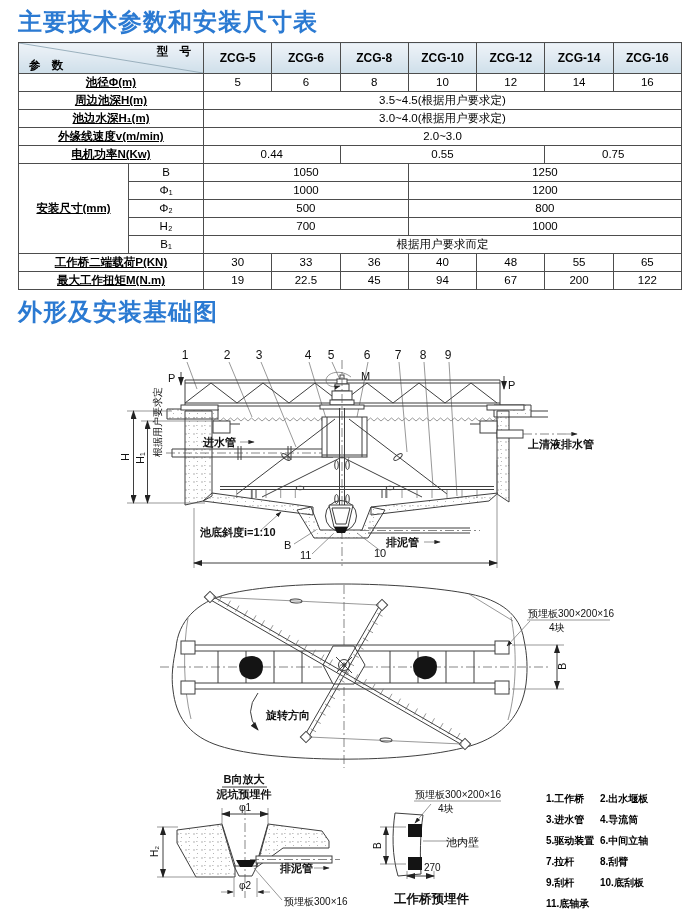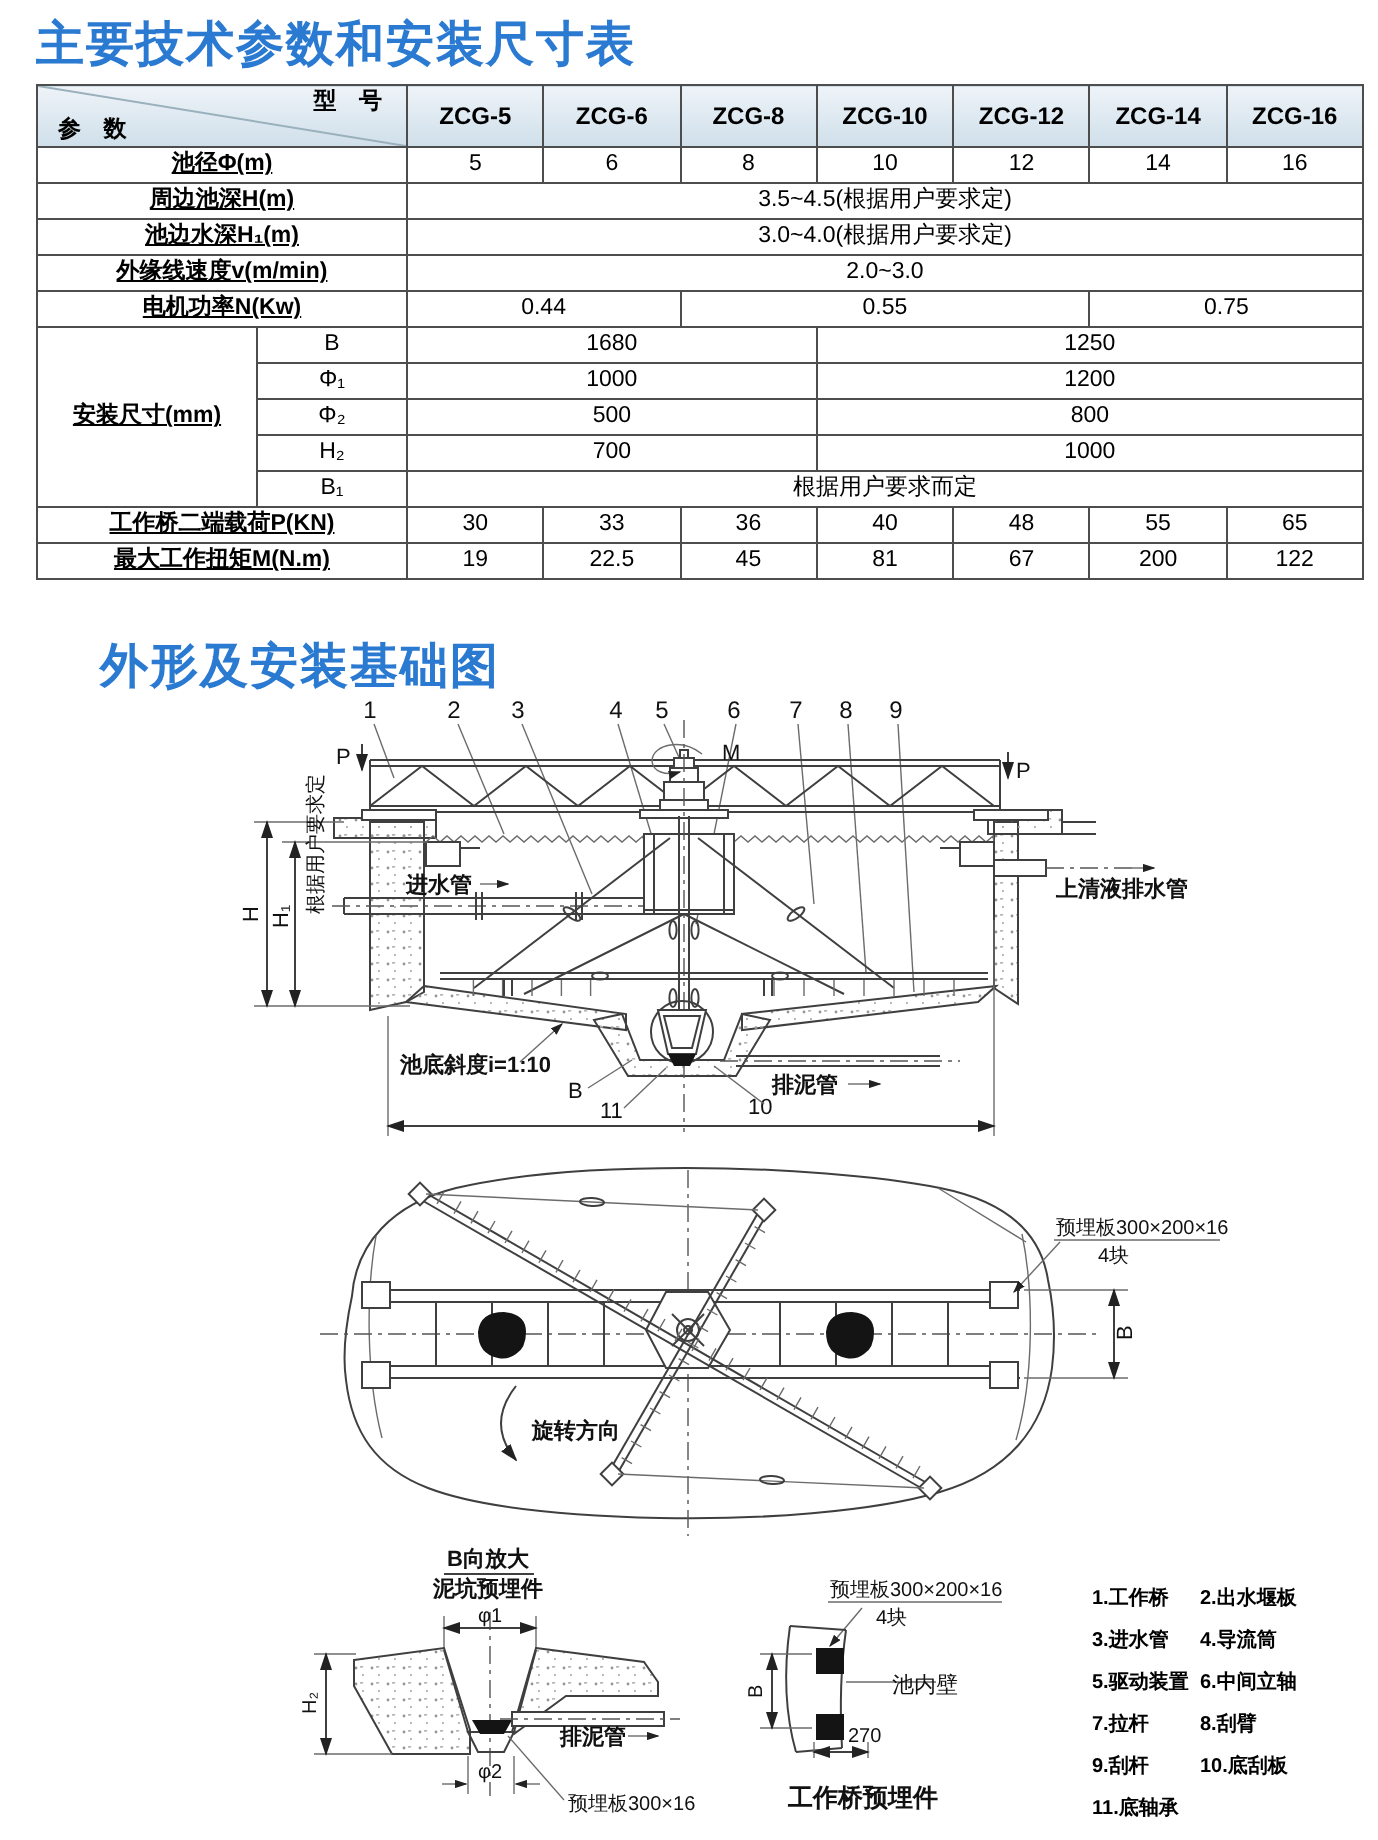--- a/index.html
+++ b/index.html
@@ -1,21 +1,21 @@
 <!DOCTYPE html>
 <html><head>
 <meta charset="utf-8">
 <style>
   html,body{margin:0;padding:0;}
   body{width:689px;height:920px;position:relative;background:#fff;
        font-family:"Liberation Sans",sans-serif;overflow:hidden;}
   .title{position:absolute;left:18px;font-size:24px;font-weight:bold;
          color:#2b7ad2;letter-spacing:1px;white-space:nowrap;}
   #title-main{top:6px;}
-  #title-drawing{top:317px;margin-left:32px;}
+  #title-drawing{top:296px;}
 
   
   table.spec{position:absolute;left:18px;top:42px;width:664px;
              border-collapse:collapse;table-layout:fixed;}
   .spec th,.spec td{border:1px solid #4d4d4d;text-align:center;padding:0;
              font-size:11.5px;color:#000;height:17px;line-height:1.05;
              white-space:nowrap;overflow:hidden;font-weight:normal;}
   .spec thead th{height:30px;font-size:12px;font-weight:bold;
              background:linear-gradient(180deg,#eef3f8 0%,#cfdfea 100%);}
   .spec td.lbl{font-weight:bold;font-size:11.5px;text-decoration:underline;}
@@ -97,21 +97,21 @@
       </tr>
       <tr>
         <td colspan="2" class="lbl">电机功率N(Kw)</td>
         <td colspan="2">0.44</td>
         <td colspan="3">0.55</td>
         <td colspan="2">0.75</td>
       </tr>
       <tr>
         <td rowspan="5" class="lbl">安装尺寸(mm)</td>
         <td>B</td>
-        <td colspan="3">1680</td>
+        <td colspan="3">1050</td>
         <td colspan="4">1250</td>
       </tr>
       <tr>
         <td>Φ₁</td>
         <td colspan="3">1000</td>
         <td colspan="4">1200</td>
       </tr>
       <tr>
         <td>Φ₂</td>
         <td colspan="3">500</td>
@@ -134,21 +134,21 @@
         <td>40</td>
         <td>48</td>
         <td>55</td>
         <td>65</td>
       </tr>
       <tr>
         <td colspan="2" class="lbl">最大工作扭矩M(N.m)</td>
         <td>19</td>
         <td>22.5</td>
         <td>45</td>
-        <td>81</td>
+        <td>94</td>
         <td>67</td>
         <td>200</td>
         <td>122</td>
       </tr>
     </tbody>
 </table>
 
 <div id="title-drawing" class="title">外形及安装基础图</div>
 
 <svg id="draw" width="689" height="920" viewBox="0 0 689 920">

